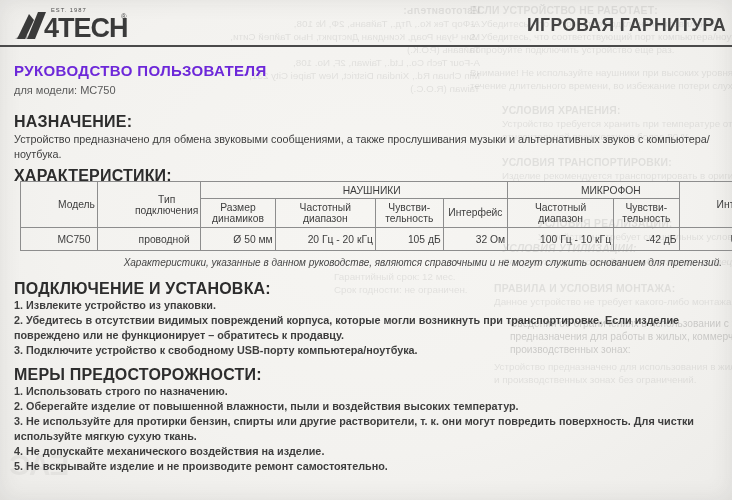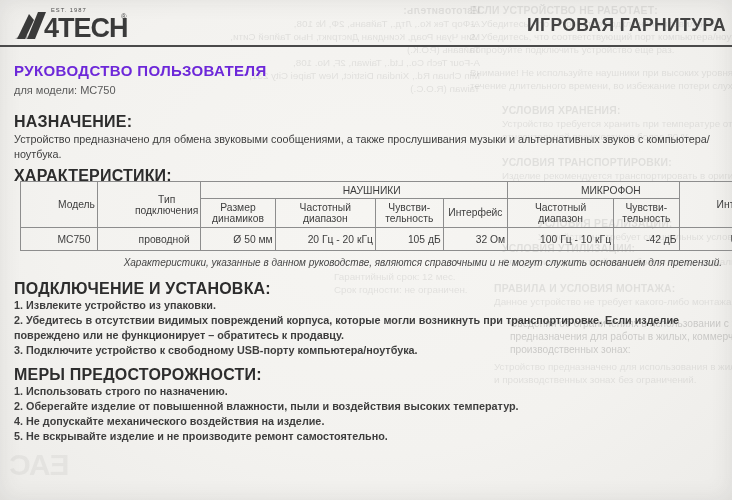--- a/index.html
+++ b/index.html
@@ -79,21 +79,21 @@
   <div class="ghost" style="left:502px;top:156px;width:226px;">
     <div class="gh-h">УСЛОВИЯ ТРАНСПОРТИРОВКИ:</div>
     <div>Изделие рекомендуется транспортировать в оригинальной упаковке.</div>
   </div>
 
   <div class="ghost" style="left:502px;top:217px;width:226px;margin-left:36px;">
     <div class="gh-h">УСЛОВИЯ РЕАЛИЗАЦИИ:</div>
     <div>Устройство не требует специальных условий реализации.</div>
   </div>
 
-  <div class="ghost" style="left:502px;top:242px;width:226px;">
+  <div class="ghost" style="left:502px;top:242px;width:226px;font-style:italic;">
     <div class="gh-h">УСЛОВИЯ УТИЛИЗАЦИИ:</div>
     <div>Для утилизации устройства обратитесь в специализированную организацию.</div>
   </div>
 
   <div class="ghost" style="left:494px;top:282px;width:234px;">
     <div class="gh-h">ПРАВИЛА И УСЛОВИЯ МОНТАЖА:</div>
     <div>Данное устройство не требует какого-либо монтажа и постоянной фиксации.</div>
   </div>
 
   <div class="ghost ghost-dark" style="left:510px;top:317px;width:220px;">
@@ -198,18 +198,19 @@
     <div class="list" style="top:298px;">
       <div class="li">1. Извлеките устройство из упаковки.</div>
       <div class="li">2. Убедитесь в отсутствии видимых повреждений корпуса, которые могли возникнуть при транспортировке. Если изделие повреждено или не функционирует – обратитесь к продавцу.</div>
       <div class="li">3. Подключите устройство к свободному USB-порту компьютера/ноутбука.</div>
     </div>
 
     <div class="sec-h" style="top:366px;">МЕРЫ ПРЕДОСТОРОЖНОСТИ:</div>
     <div class="list" style="top:384px;">
       <div class="li">1. Использовать строго по назначению.</div>
       <div class="li">2. Оберегайте изделие от повышенной влажности, пыли и воздействия высоких температур.</div>
+      <div class="li">3. Не используйте для протирки бензин, спирты или другие растворители, т. к. они могут повредить поверхность. Для чистки используйте мягкую сухую ткань.</div>
       <div class="li">4. Не допускайте механического воздействия на изделие.</div>
       <div class="li">5. Не вскрывайте изделие и не производите ремонт самостоятельно.</div>
     </div>
 
   </div>
 </div>
 
 </body></html>

